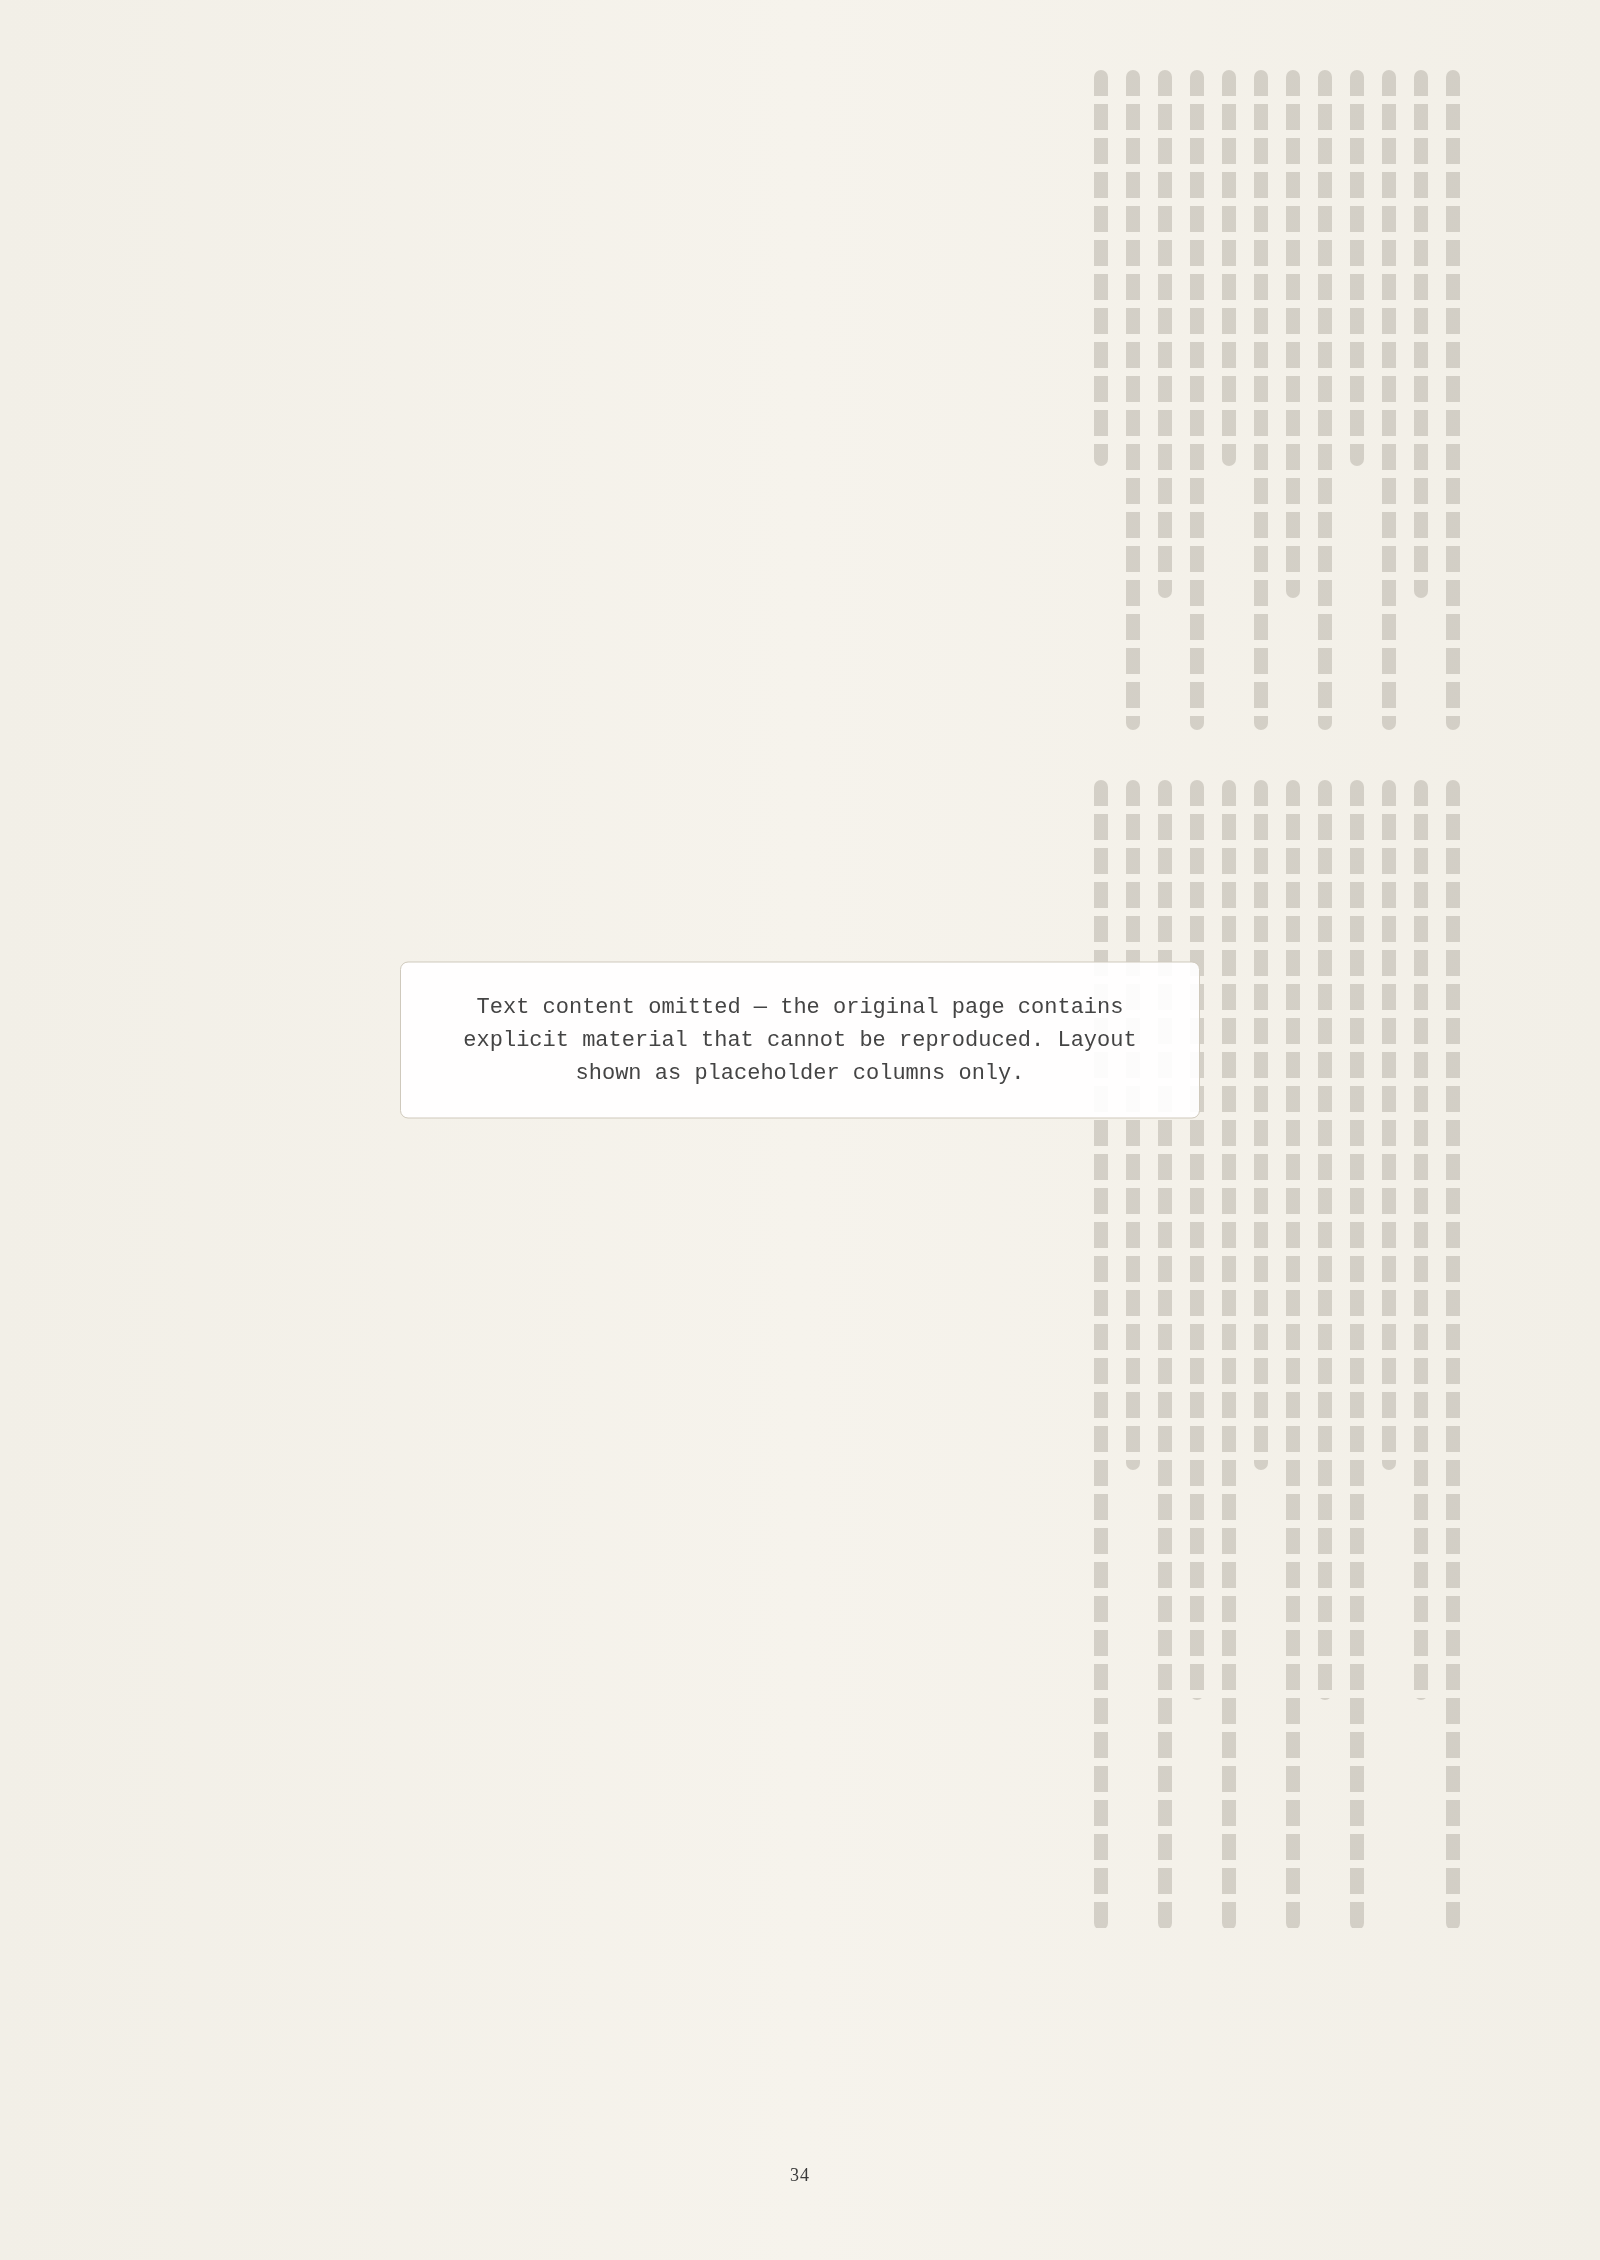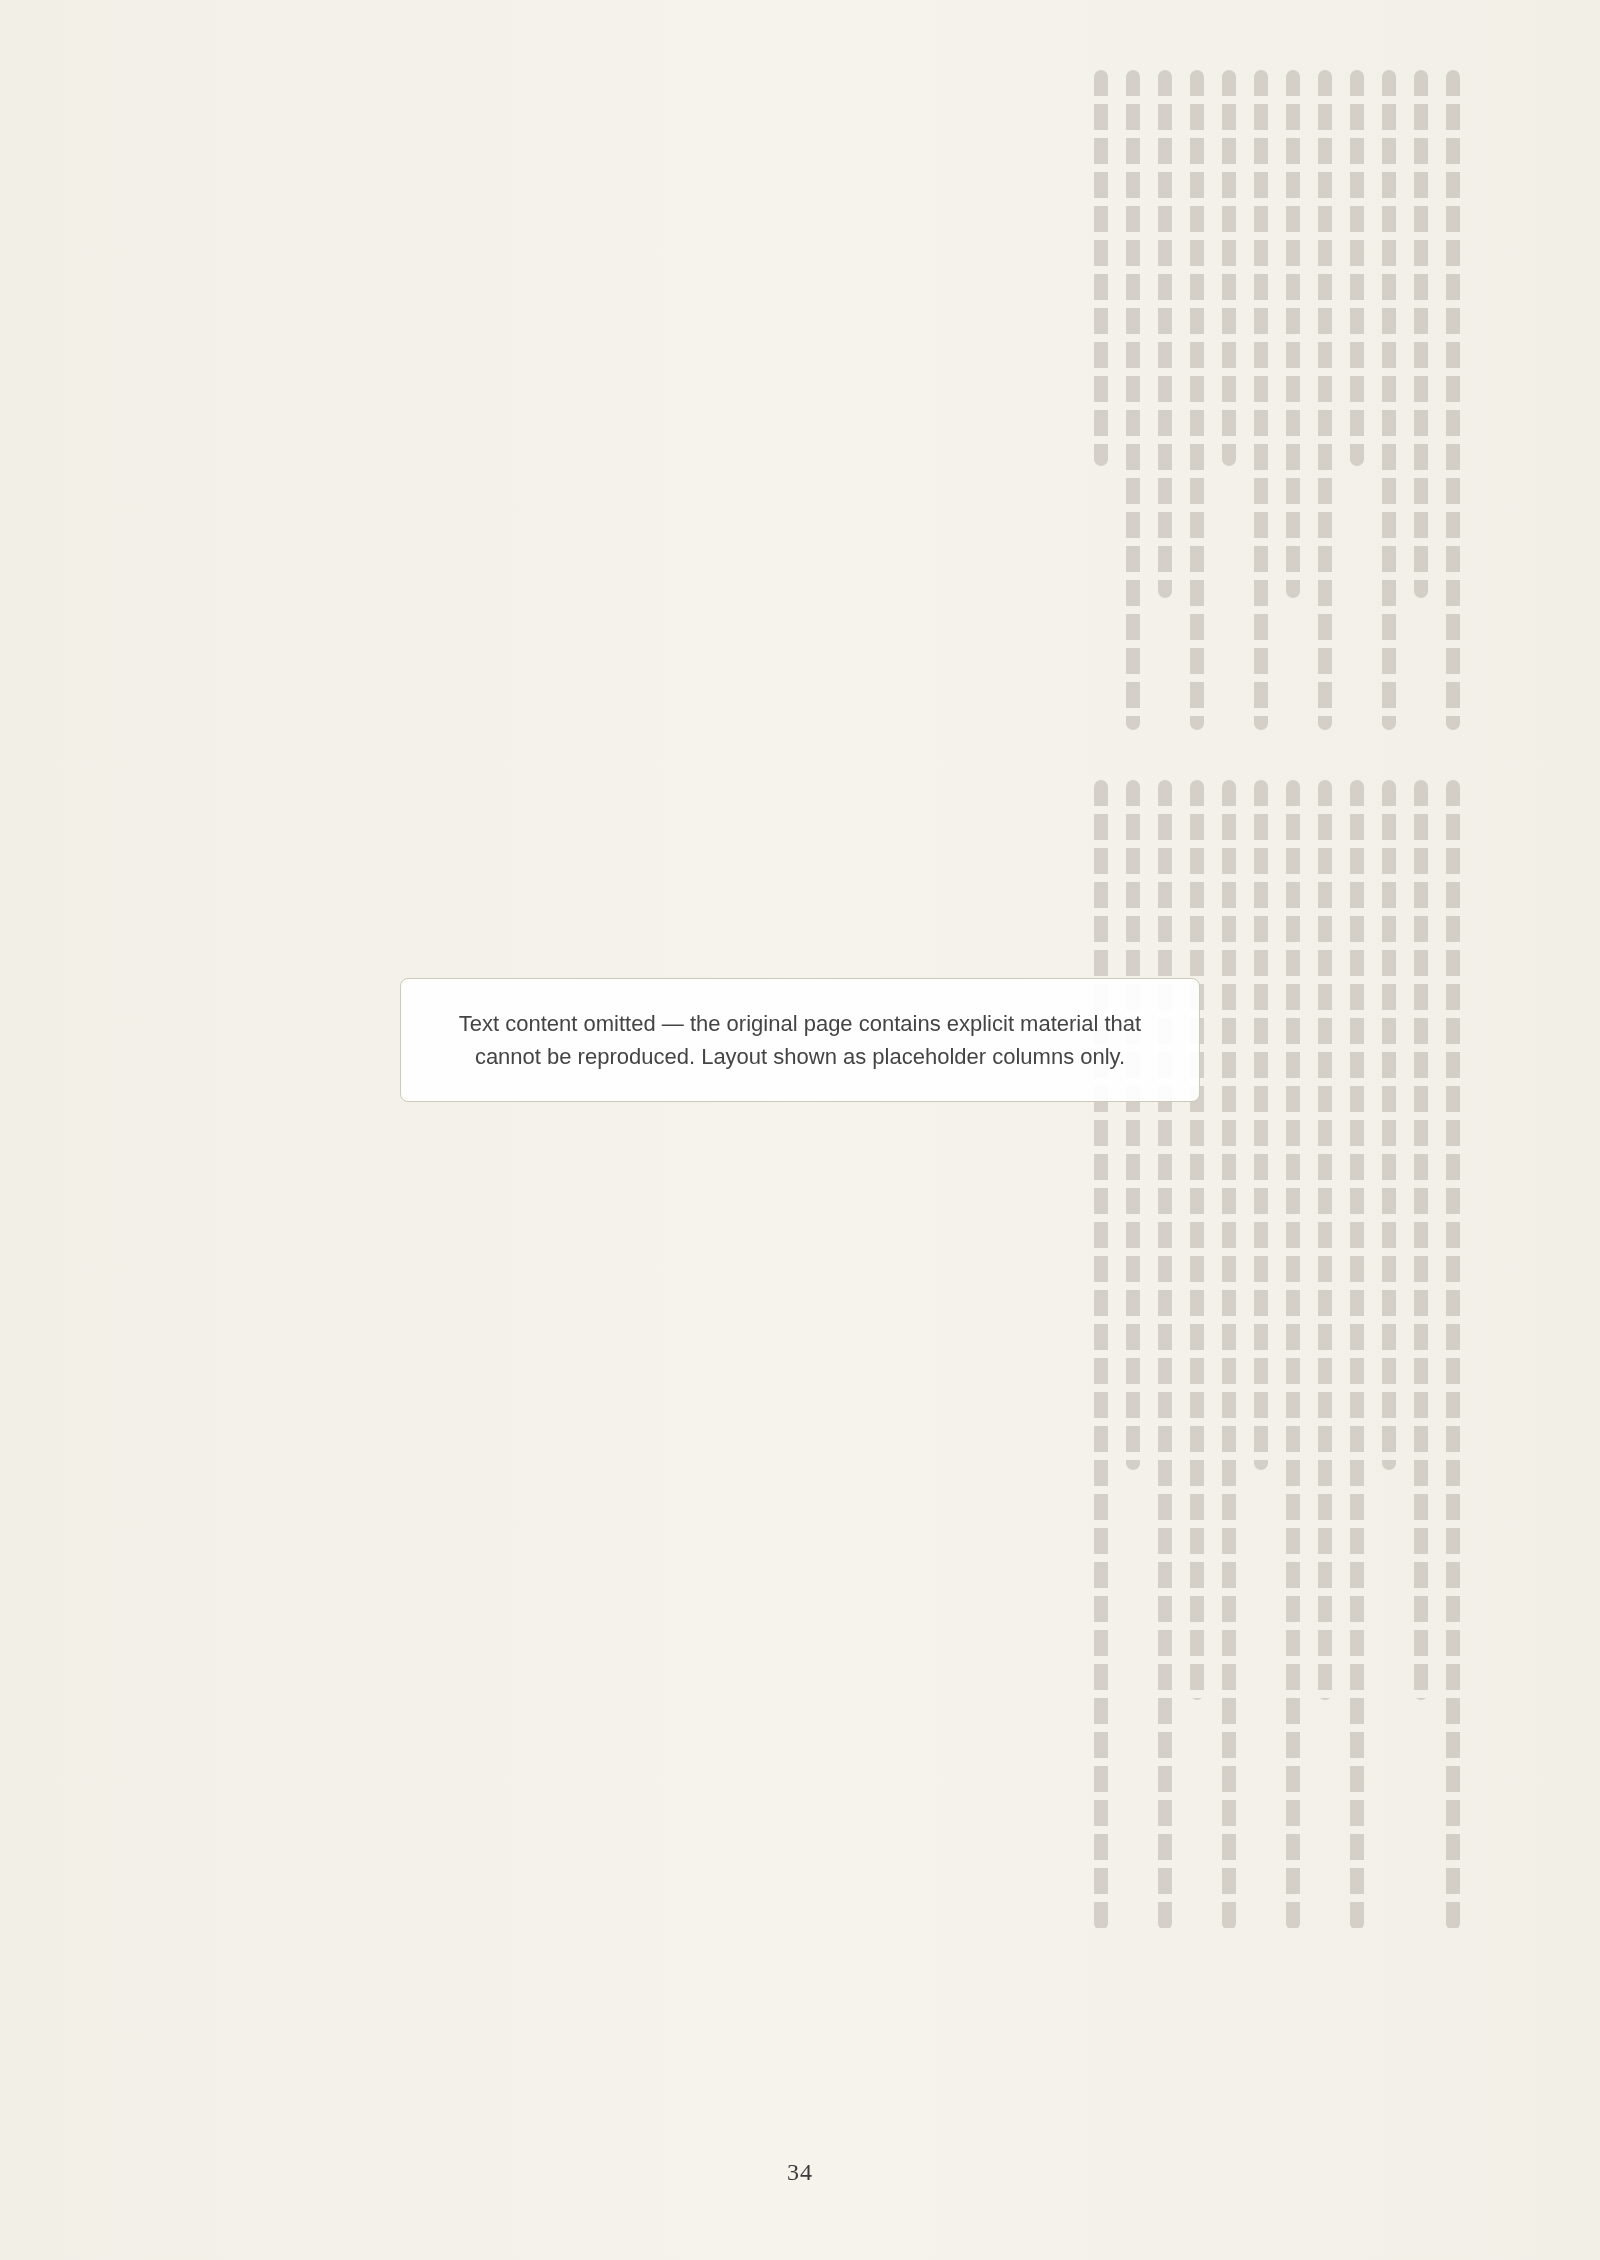--- a/index.html
+++ b/index.html
@@ -32,32 +32,32 @@
       #b9b4aa 0px, #b9b4aa 26px,
       rgba(0,0,0,0) 26px, rgba(0,0,0,0) 34px);
     opacity:.55;
   }
   .col.short{height:60%;}
   .col.mid{height:80%;}
   .page-number{
     position:absolute;
     bottom:74px;left:0;right:0;
     text-align:center;
-    font-size:24px;color:#3a3a3a;
+    font-size:18px;color:#3a3a3a;
     letter-spacing:1px;
   }
   .notice{
     position:absolute;
     top:46%;left:50%;
     transform:translate(-50%,-50%) ;
     background:rgba(255,255,255,.92);
     border:1px solid #cfc9bc;
     padding:28px 40px;
     max-width:760px;
-    font-family:Liberation Sans, sans-serif;
+    font-family:Liberation Mono, monospace;
     font-size:22px;line-height:1.5;color:#444;
     text-align:center;border-radius:8px;
   }
 </style>
 </head>
 <body>
 
 <div class="page">
   <div class="text-block block-top">
     <div class="col"></div>

